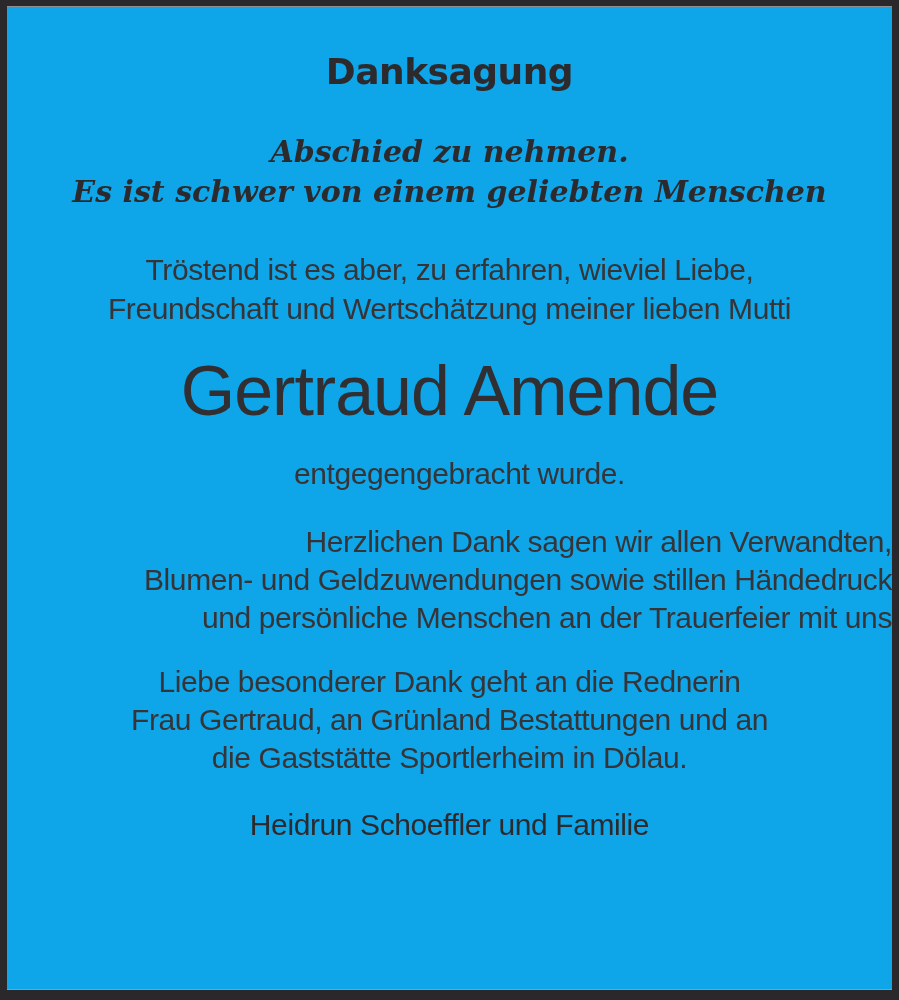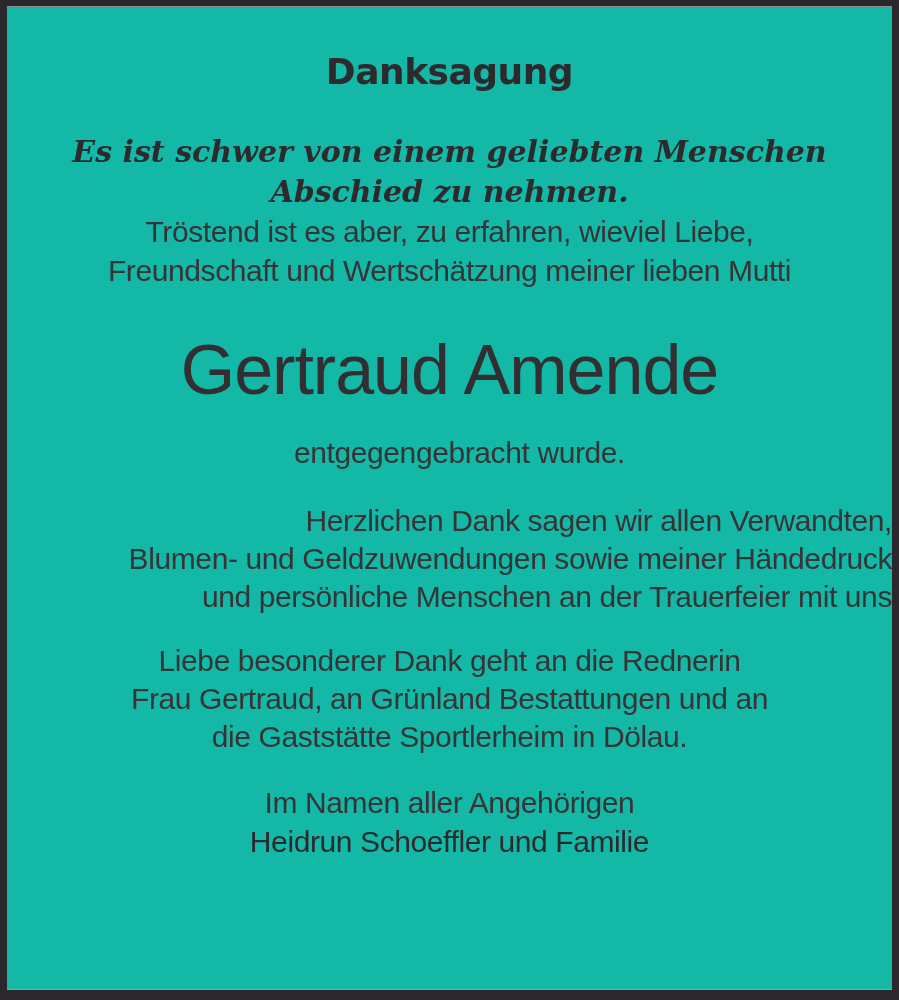--- a/index.html
+++ b/index.html
@@ -11,21 +11,21 @@
     box-sizing: border-box;
     width: 899px;
     height: 1000px;
     background: #2a282b;
     padding: 6px 7px 10px 7px;
   }
   .page {
     box-sizing: border-box;
     width: 100%;
     height: 100%;
-    background: #14b8a6;
+    background: #0ea5e9;
     border-top: 1px solid #8e8e8e;
     border-bottom: 1px solid #9a9a9a;
     text-align: center;
     color: #2f2d2f;
     overflow: hidden;
     font-family: "Liberation Sans", sans-serif;
   }
   .title {
     margin-top: 45px;
     font-family: "DejaVu Sans", "Liberation Sans", sans-serif;
@@ -43,23 +43,23 @@
     font-size: 30px;
     line-height: 40px;
     color: #2c2a2c;
   }
   .body-text {
     font-size: 30px;
     line-height: 39px;
     letter-spacing: -0.4px;
     color: #363436;
   }
-  .intro { }
+  .intro { margin-top: 38px; }
   .name {
-    margin-top: 40px;
+    margin-top: 23px;
     font-size: 70px;
     line-height: 80px;
     font-weight: 400;
     letter-spacing: -1px;
     color: #312f31;
   }
   .after-name { margin-top: 23px; padding-left: 20px; }
   .thanks { margin-top: 30px; line-height: 38px; text-align: right; }
   .special { margin-top: 26px; line-height: 38px; }
   .closing { margin-top: 28px; line-height: 38px; }
@@ -73,44 +73,43 @@
 </style>
 </head>
 <body>
 
 <div class="frame">
   <div class="page">
 
     <div class="title">Danksagung</div>
 
     <div class="epigraph">
+      <div>Abschied zu nehmen.</div>
       <div>Es ist schwer von einem geliebten Menschen</div>
-      <div>Abschied zu nehmen.</div>
     </div>
 
     <div class="intro body-text">
       <div>Tröstend ist es aber, zu erfahren, wieviel Liebe,</div>
       <div>Freundschaft und Wertschätzung meiner lieben Mutti</div>
     </div>
 
     <div class="name">Gertraud Amende</div>
 
     <div class="after-name body-text">entgegengebracht wurde.</div>
 
     <div class="thanks body-text">
       <div>Herzlichen Dank sagen wir allen Verwandten,</div>
-      <div>Blumen- und Geldzuwendungen sowie meiner Händedruck</div>
+      <div>Blumen- und Geldzuwendungen sowie stillen Händedruck</div>
       <div>und persönliche Menschen an der Trauerfeier mit uns</div>
     </div>
 
     <div class="special body-text">
       <div>Liebe besonderer Dank geht an die Rednerin</div>
       <div>Frau Gertraud, an Grünland Bestattungen und an</div>
       <div>die Gaststätte Sportlerheim in Dölau.</div>
     </div>
 
     <div class="closing body-text">
-      <div>Im Namen aller Angehörigen</div>
       <div class="signature">Heidrun Schoeffler und Familie</div>
     </div>
 
   </div>
 </div>
 
 </body></html>

